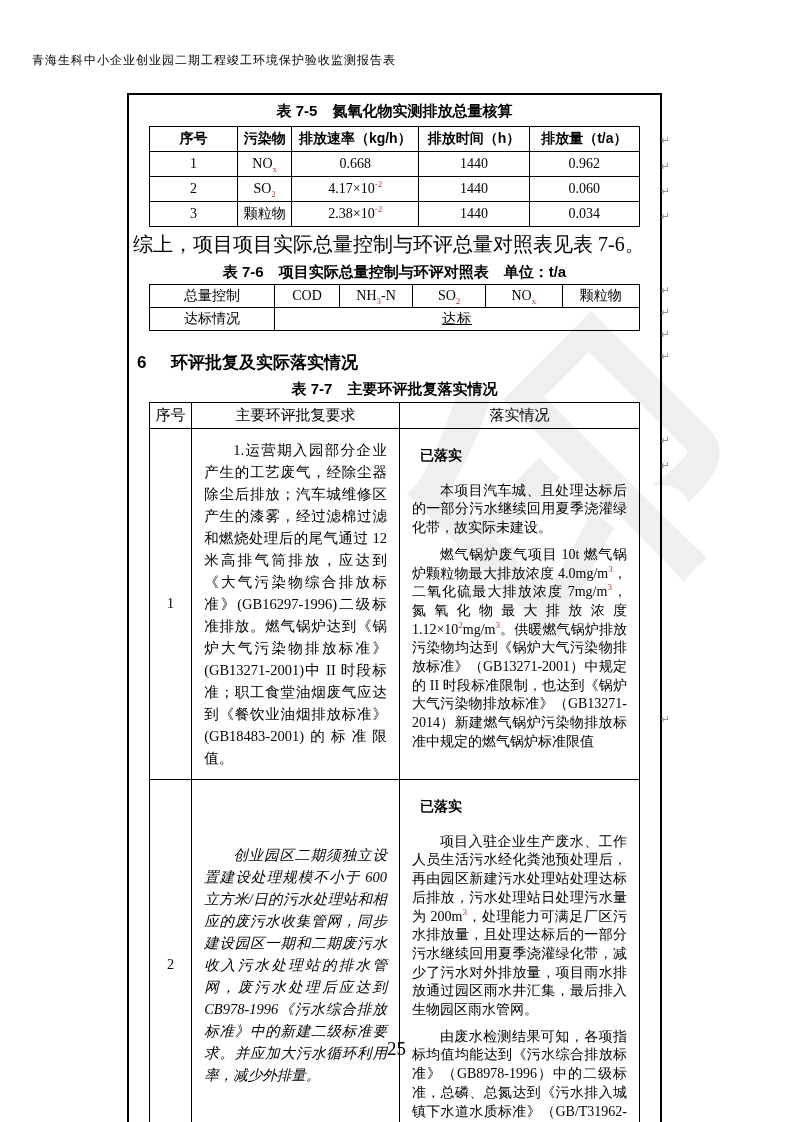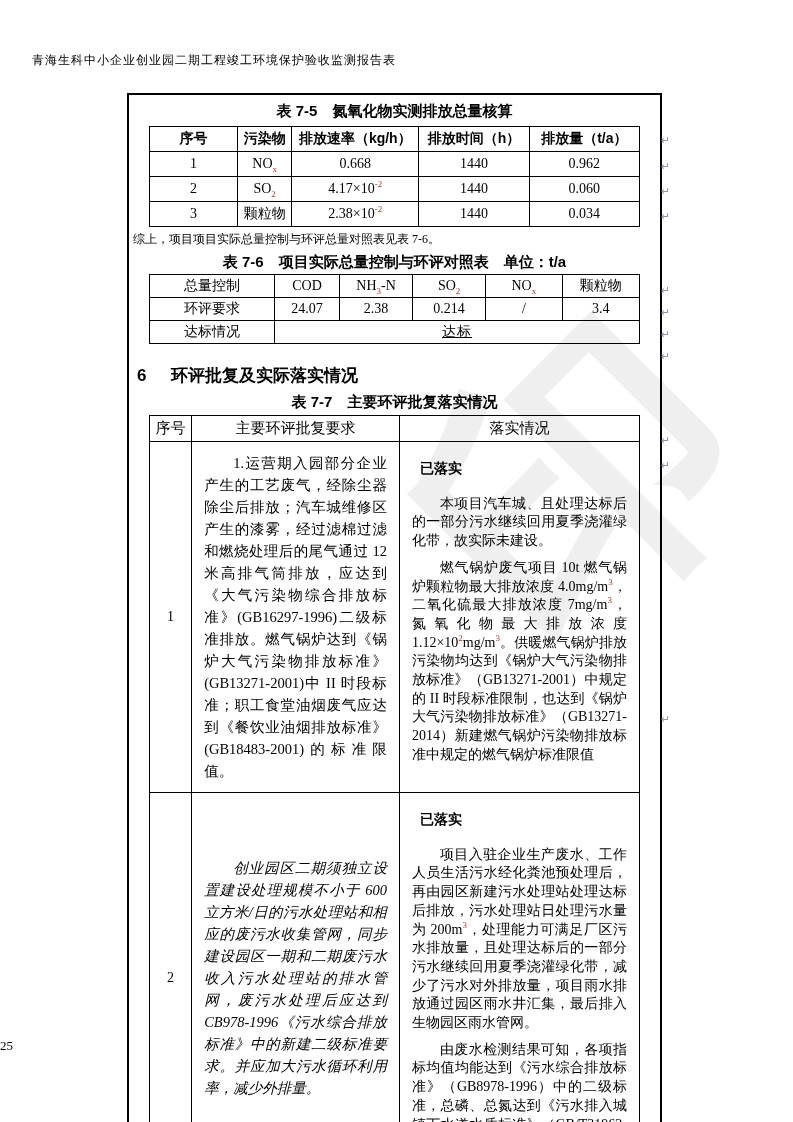--- a/index.html
+++ b/index.html
@@ -23,21 +23,21 @@
     border:2px solid #000; background:transparent;
   }
   .tbl-title { text-align:center; font-weight:bold; font-size:15px;
     font-family:"Liberation Sans","DejaVu Sans",sans-serif; }
   .t75-title { height:31px; line-height:31px; border-bottom:0; }
   .padwrap { padding:0 20px; }
   table { border-collapse:collapse; width:100%; table-layout:fixed; }
   td { border:1px solid #000; text-align:center; padding:0 2px; font-size:14px; overflow:hidden; }
   .t75 td { height:24px; }
   .t75 .hdr td { font-weight:bold; font-family:"Liberation Sans","DejaVu Sans",sans-serif; }
-  .summary { font-size:12px; padding:4px 2px 3px 4px; }
+  .summary { font-size:20px; padding:4px 2px 3px 4px; }
   .t76-title { margin:2px 8px 2px; }
   .t76 td { height:22px; }
   .spacer { height:16px; }
   .sec6 { font-weight:bold; font-size:17px; padding:4px 0 4px 8px;
     font-family:"Liberation Sans","DejaVu Sans",sans-serif; }
   .sec6 .num { display:inline-block; width:34px; }
   .t77-title { margin:2px 0 3px; }
   .t77 td.hcell { height:25px; font-size:15px; }
   .t77 td.numcell { font-size:14px; }
   .t77 td.req { text-align:justify; font-size:14.5px; line-height:22px; padding:2px 4px; }
@@ -51,21 +51,21 @@
   sup { vertical-align:super; line-height:0; }
   sub { vertical-align:sub; line-height:0; }
   .status-span { letter-spacing:1px;text-decoration:underline; }
   .ret-mark {
     position:absolute; left:661px; width:14px; height:14px;
     color:#8d97a5; font-size:11px; line-height:14px; text-align:left;
     font-family:"DejaVu Sans",sans-serif;
   }
   .page-number {
     position:absolute; top:1038px; left:0; width:100%;
-    text-align:left; font-size:13px;
+    text-align:center; font-size:19px;
   }
   b { font-weight:bold; }
 </style>
 </head>
 <body>
 
 <div class="page">
 
   <div class="watermark">印</div>
 
@@ -134,28 +134,20 @@
         <tbody>
             <tr>
           <td>总量控制</td>
           <td>COD</td>
           <td>NH<sub>3</sub>-N</td>
           <td>SO<sub>2</sub></td>
           <td>NO<sub>x</sub></td>
           <td>颗粒物</td>
         </tr>
         <tr>
-          <td>环评要求</td>
-          <td>24.07</td>
-          <td>2.38</td>
-          <td>0.214</td>
-          <td>/</td>
-          <td>3.4</td>
-        </tr>
-        <tr>
           <td>达标情况</td>
           <td colspan="5"><span class="status-span">达标</span></td>
         </tr>
       </tbody>
         </table>
     </div>
 
     <div class="spacer"></div>
 
     <div class="sec6">

